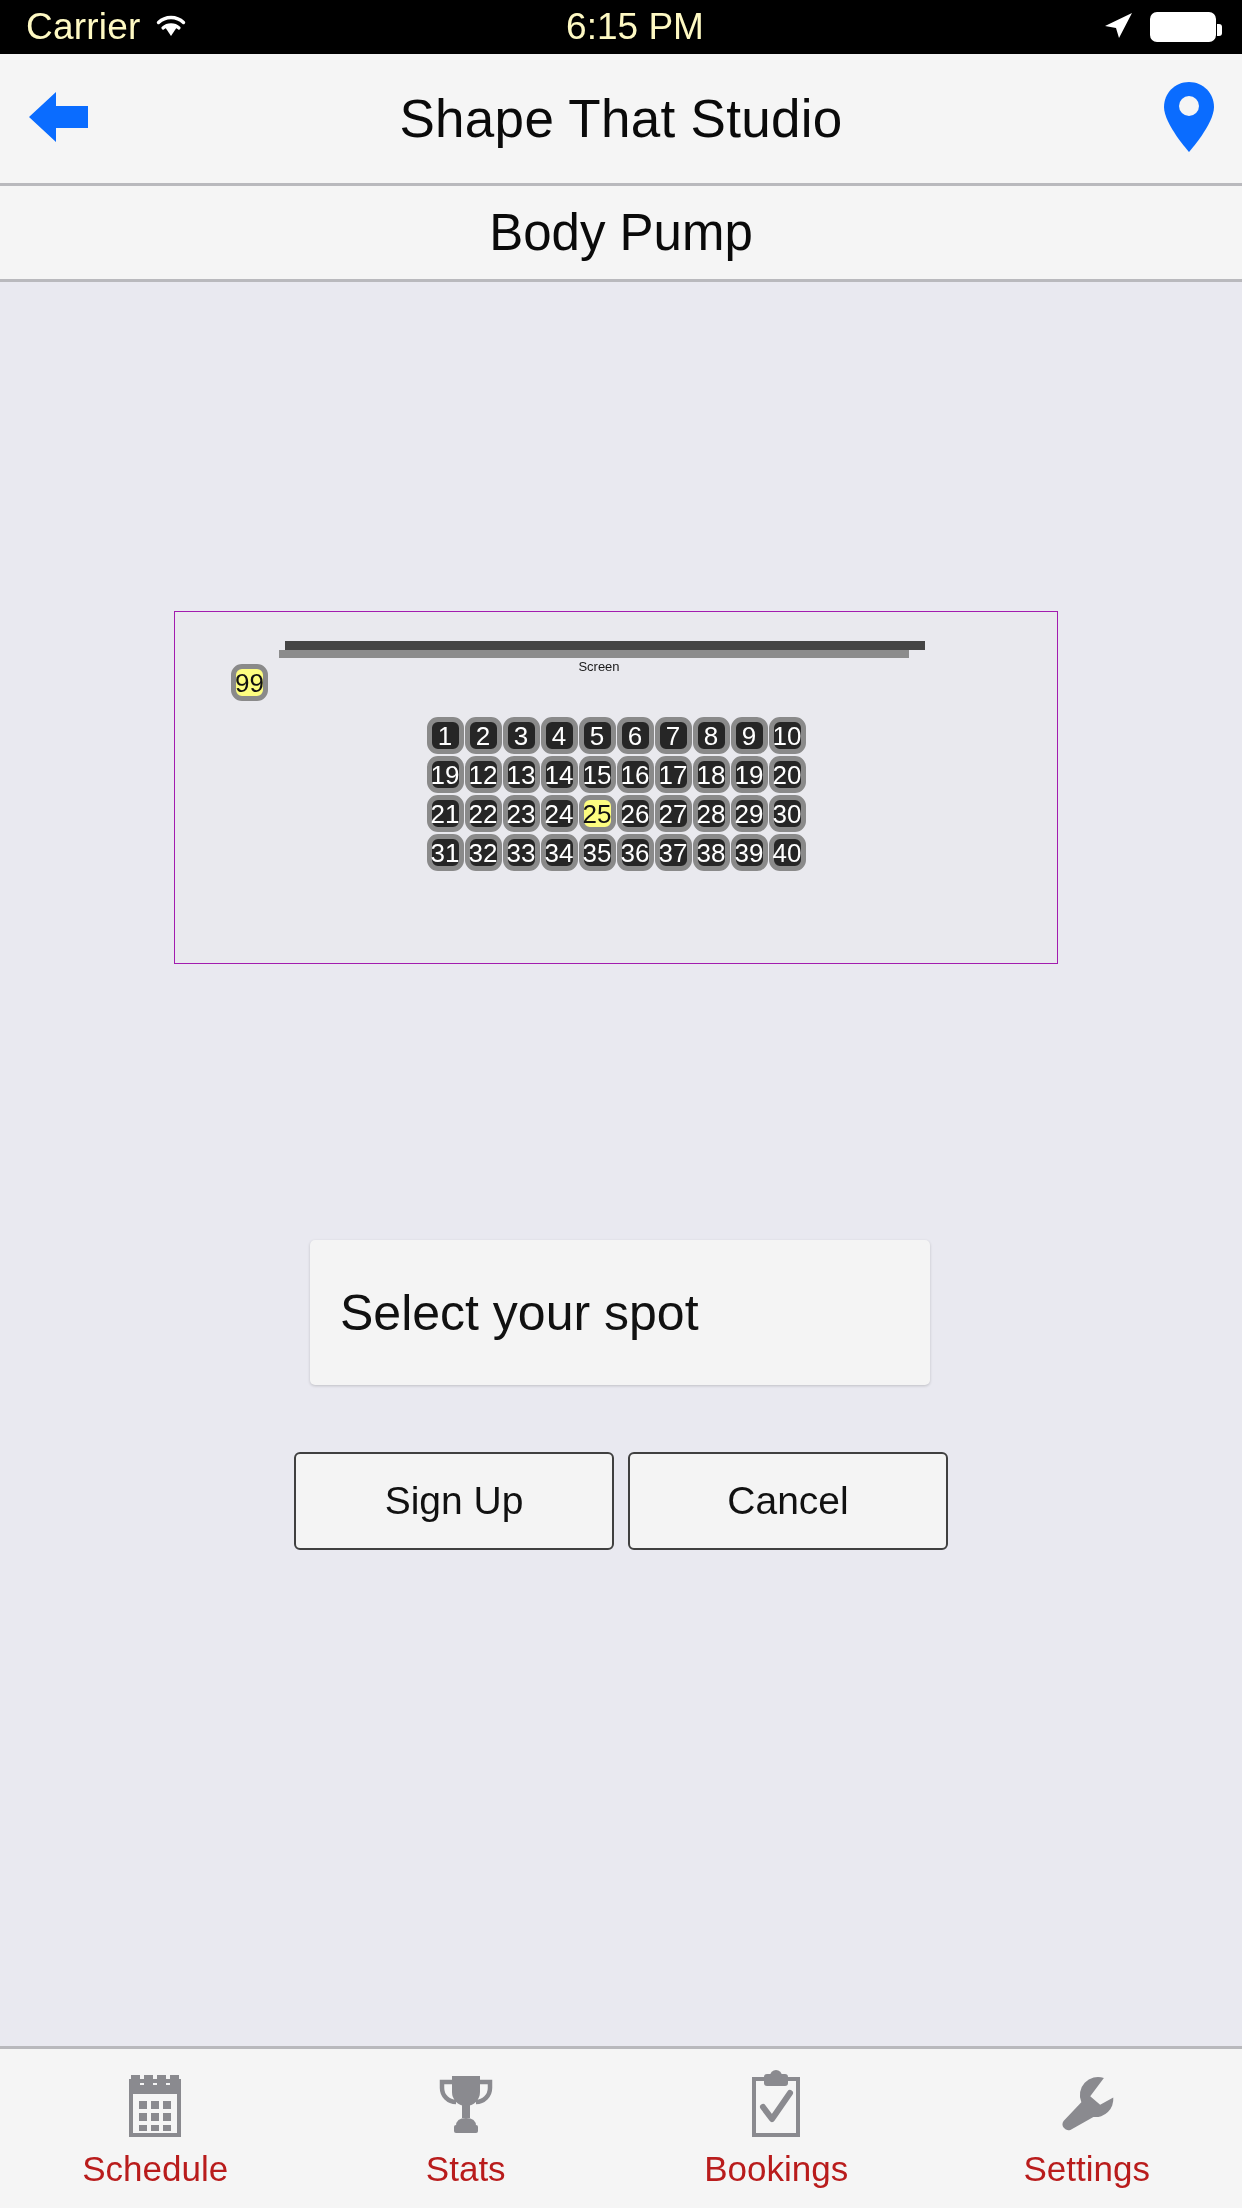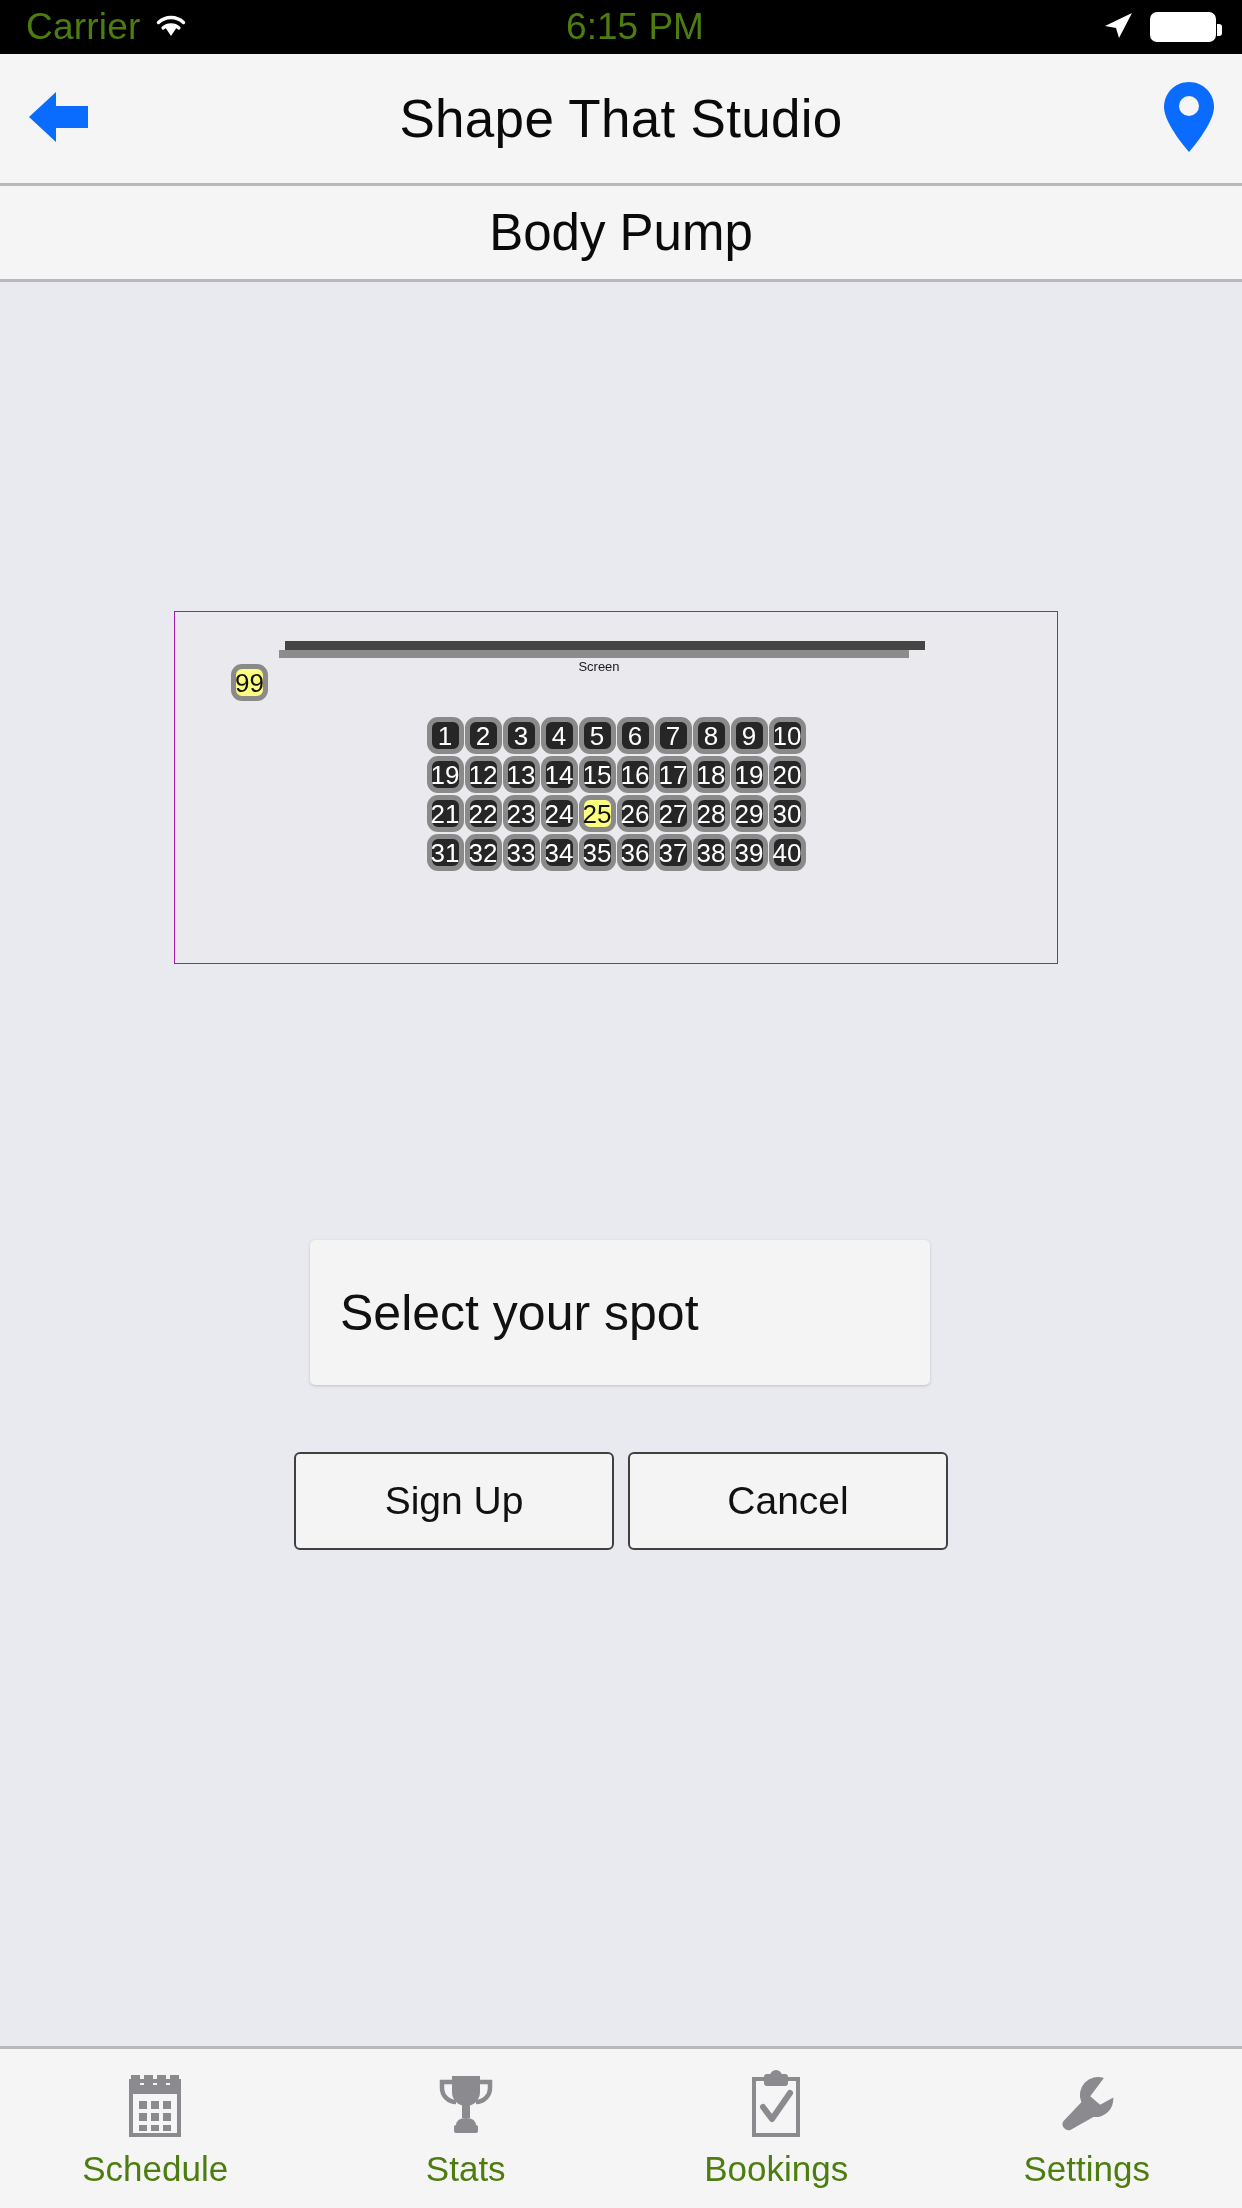--- a/index.html
+++ b/index.html
@@ -7,21 +7,21 @@
     width: 1242px; height: 2208px;
     font-family: "Liberation Sans", sans-serif;
     background: #e9e9f0;
     overflow: hidden;
   }
   .phone { position: relative; width: 1242px; height: 2208px; background: #e9e9f0; }
 
   
   .statusbar {
     position: absolute; top: 0; left: 0; width: 1242px; height: 54px;
-    background: #000; color: #4d7c0f;
+    background: #000; color: #fef9c3;
     display: flex; align-items: center; justify-content: space-between;
     padding: 0 26px;
   }
   .sb-left { display: flex; align-items: center; gap: 14px; }
   .sb-carrier { font-size: 37px; letter-spacing: .2px; }
   .sb-time { font-size: 37px; position: absolute; left: 0; right: 0; text-align: center; padding-left: 28px; }
   .sb-right { display: flex; align-items: center; gap: 16px; }
   .battery {
     width: 66px; height: 30px; border: 3px solid #fff; border-radius: 7px;
     position: relative; background: #fff;
@@ -131,21 +131,21 @@
     background: #f5f5f5;
     border-top: 3px solid #b9b9bd;
     display: flex;
   }
   .tab {
     flex: 1; display: flex; flex-direction: column;
     align-items: center; justify-content: center; gap: 8px;
     cursor: pointer;
   }
   .tab-icon { height: 72px; display: flex; align-items: center; justify-content: center; }
-  .tab-label { font-size: 35px; color: #4d7c0f; }
+  .tab-label { font-size: 35px; color: #b91c1c; }
 </style>
 </head>
 <body>
 
 <div class="phone">
 
   <div class="statusbar">
     <div class="sb-left">
       <span class="sb-carrier">Carrier</span>
       <span>

